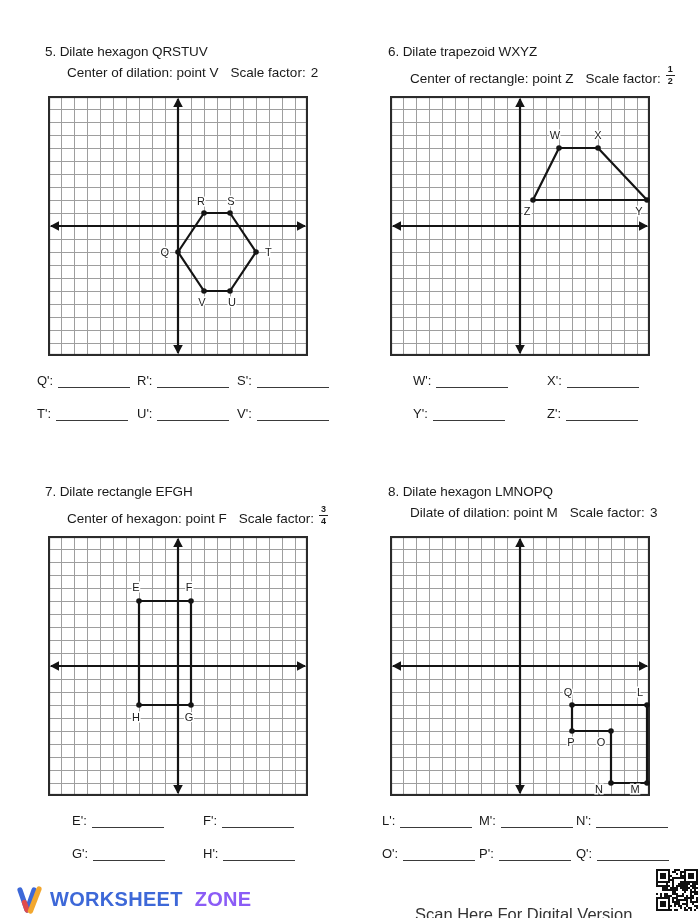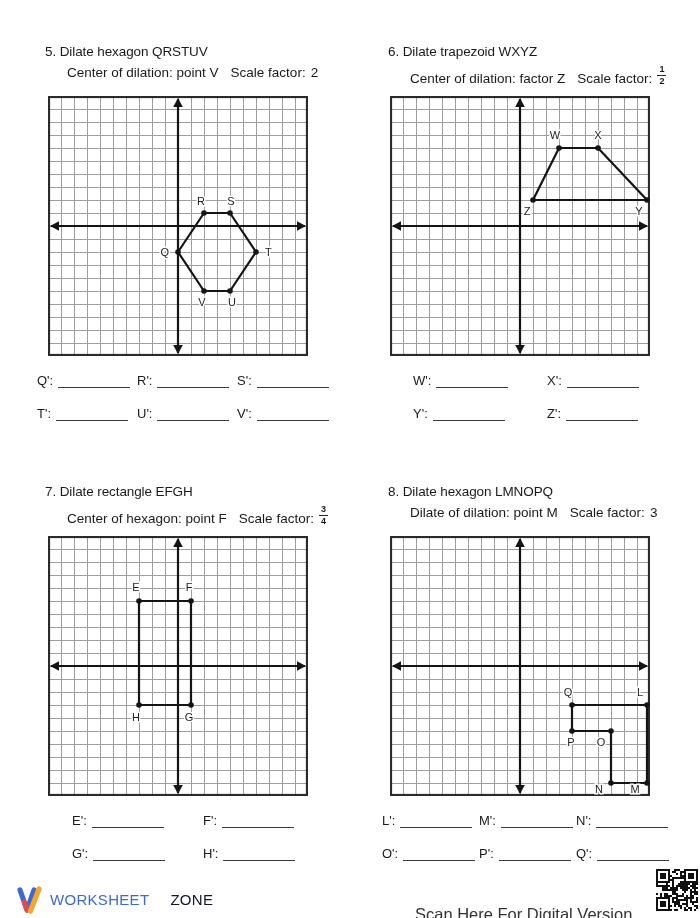--- a/index.html
+++ b/index.html
@@ -20,23 +20,23 @@
   .answers{position:absolute;left:0;top:333px;width:100%;}
   .ans-row{display:flex;height:33px;align-items:flex-start;}
   .ans-item{display:inline-flex;align-items:flex-end;}
   .ans-label{font-size:13px;}
   .ans-line{display:inline-block;width:72px;height:12px;border-bottom:1.5px solid #3a3a3a;margin-left:5px;}
   #p5 .ans-row{padding-left:7px;} #p5 .ans-item{width:100px;}
   #p6 .ans-row{padding-left:40px;} #p6 .ans-item{width:134px;}
   #p7 .ans-row{padding-left:42px;} #p7 .ans-item{width:131px;}
   #p8 .ans-row{padding-left:9px;} #p8 .ans-item{width:97px;}
   .footer-logo{position:absolute;left:15px;top:884px;display:flex;align-items:center;}
-  .logo-text{font-size:15px;font-weight:normal;letter-spacing:0.3px;margin-left:3px;}
+  .logo-text{font-size:20px;font-weight:bold;letter-spacing:0.3px;margin-left:3px;}
   .logo-worksheet{color:#3D68D8;}
-  .logo-zone{color:#0f172a;margin-left:21px;}
+  .logo-zone{color:#8b5cf6;margin-left:12px;}
   .scan-text{position:absolute;left:415px;top:889px;font-size:16.5px;color:#333;margin-top:16px;}
   .qr{position:absolute;left:656px;top:869px;}
 </style>
 </head>
 <body>
 
 <div class="page">
 
   <div class="prob" id="p5">
     <div class="p-title">5. Dilate hexagon QRSTUV</div>
@@ -133,21 +133,21 @@
             <span class="ans-label">V':</span>
             <span class="ans-line"></span>
           </span>
         </div>
       </div>
   </div>
 
   <div class="prob prob-right" id="p6">
     <div class="p-title">6. Dilate trapezoid WXYZ</div>
     <div class="p-sub">
-      <span>Center of dilation: factor Z</span>
+      <span>Center of rectangle: point Z</span>
       <span class="scale-label">Scale factor:</span>
       <span class="scale-val"><span class="frac">
             <span class="num">1</span>
             <span class="den">2</span>
           </span></span>
     </div>
     <svg class="grid-svg" width="260" height="260" viewBox="0 0 260 260">
         <line x1="13.5" y1="0" x2="13.5" y2="260" stroke="#9e9e9e" stroke-width="1" shape-rendering="crispEdges"></line>
         <line x1="0" y1="13.5" x2="260" y2="13.5" stroke="#9e9e9e" stroke-width="1" shape-rendering="crispEdges"></line>
         <line x1="26.5" y1="0" x2="26.5" y2="260" stroke="#9e9e9e" stroke-width="1" shape-rendering="crispEdges"></line>

